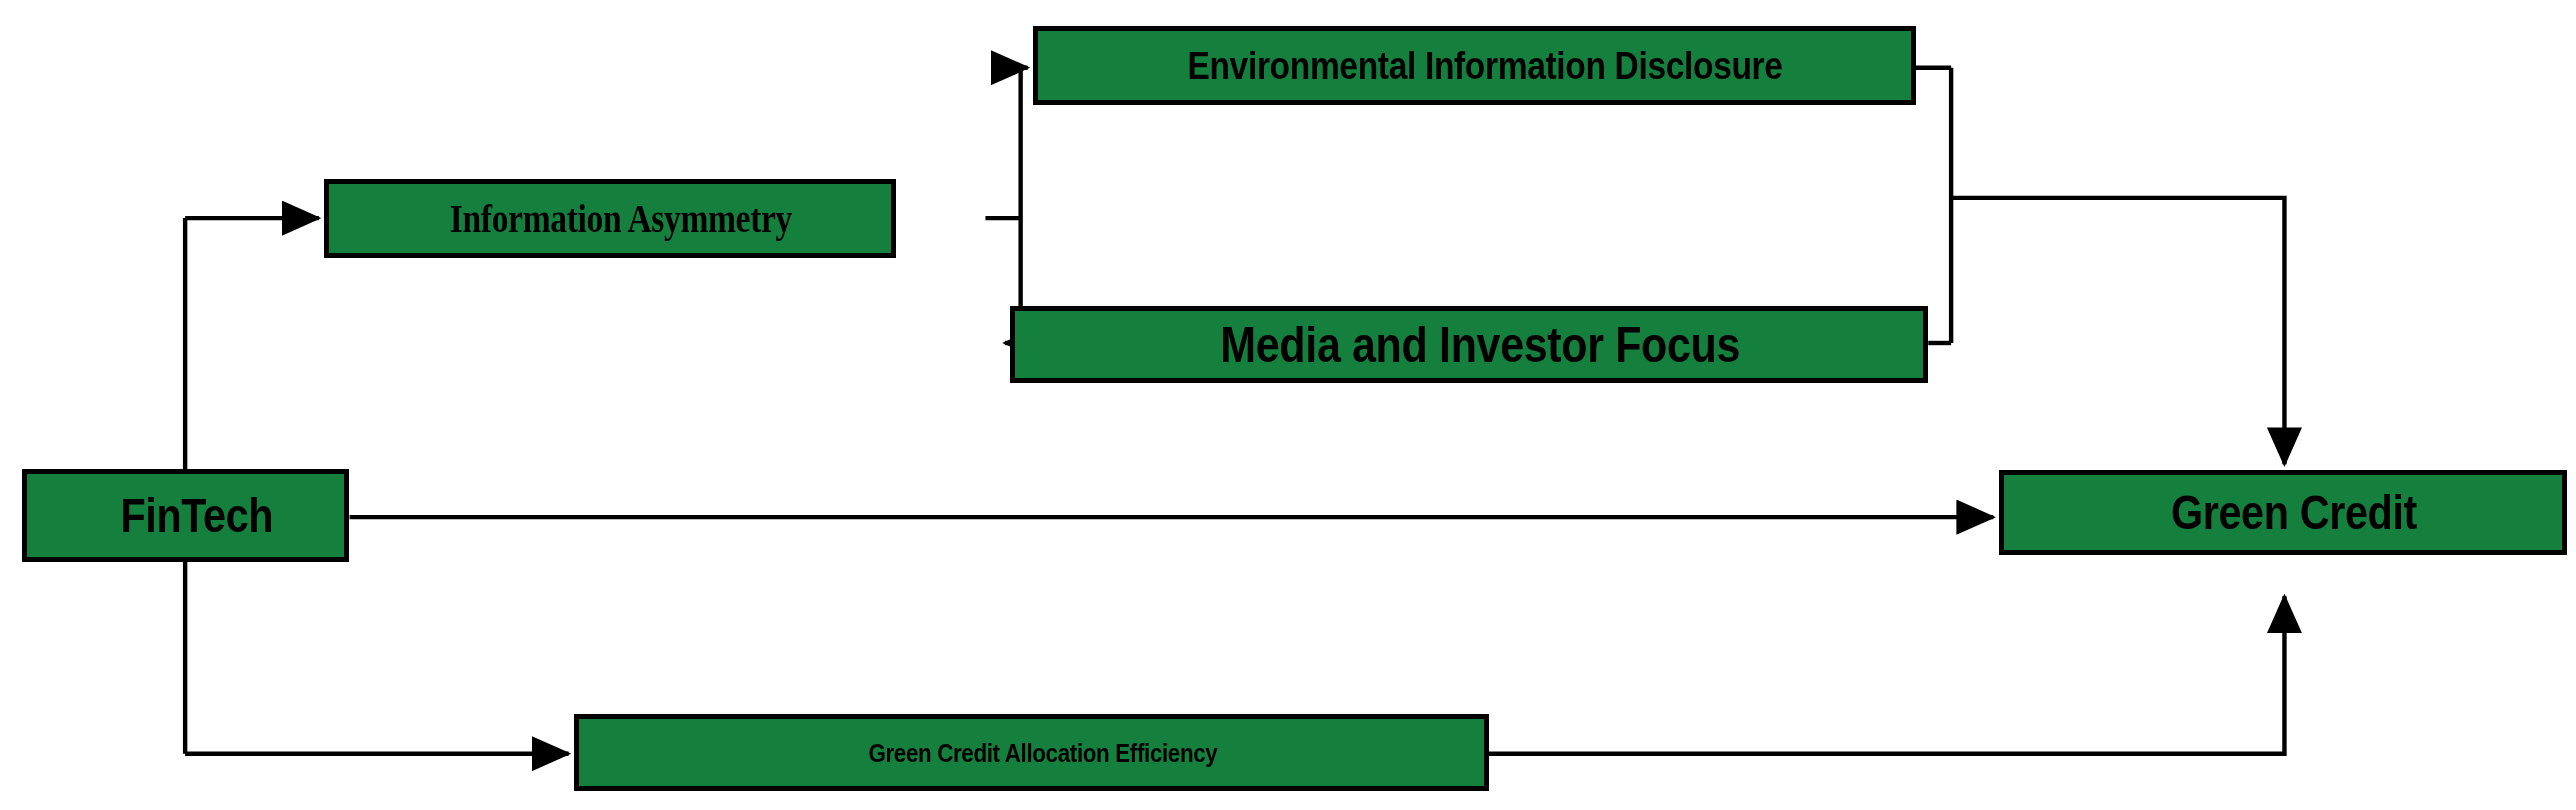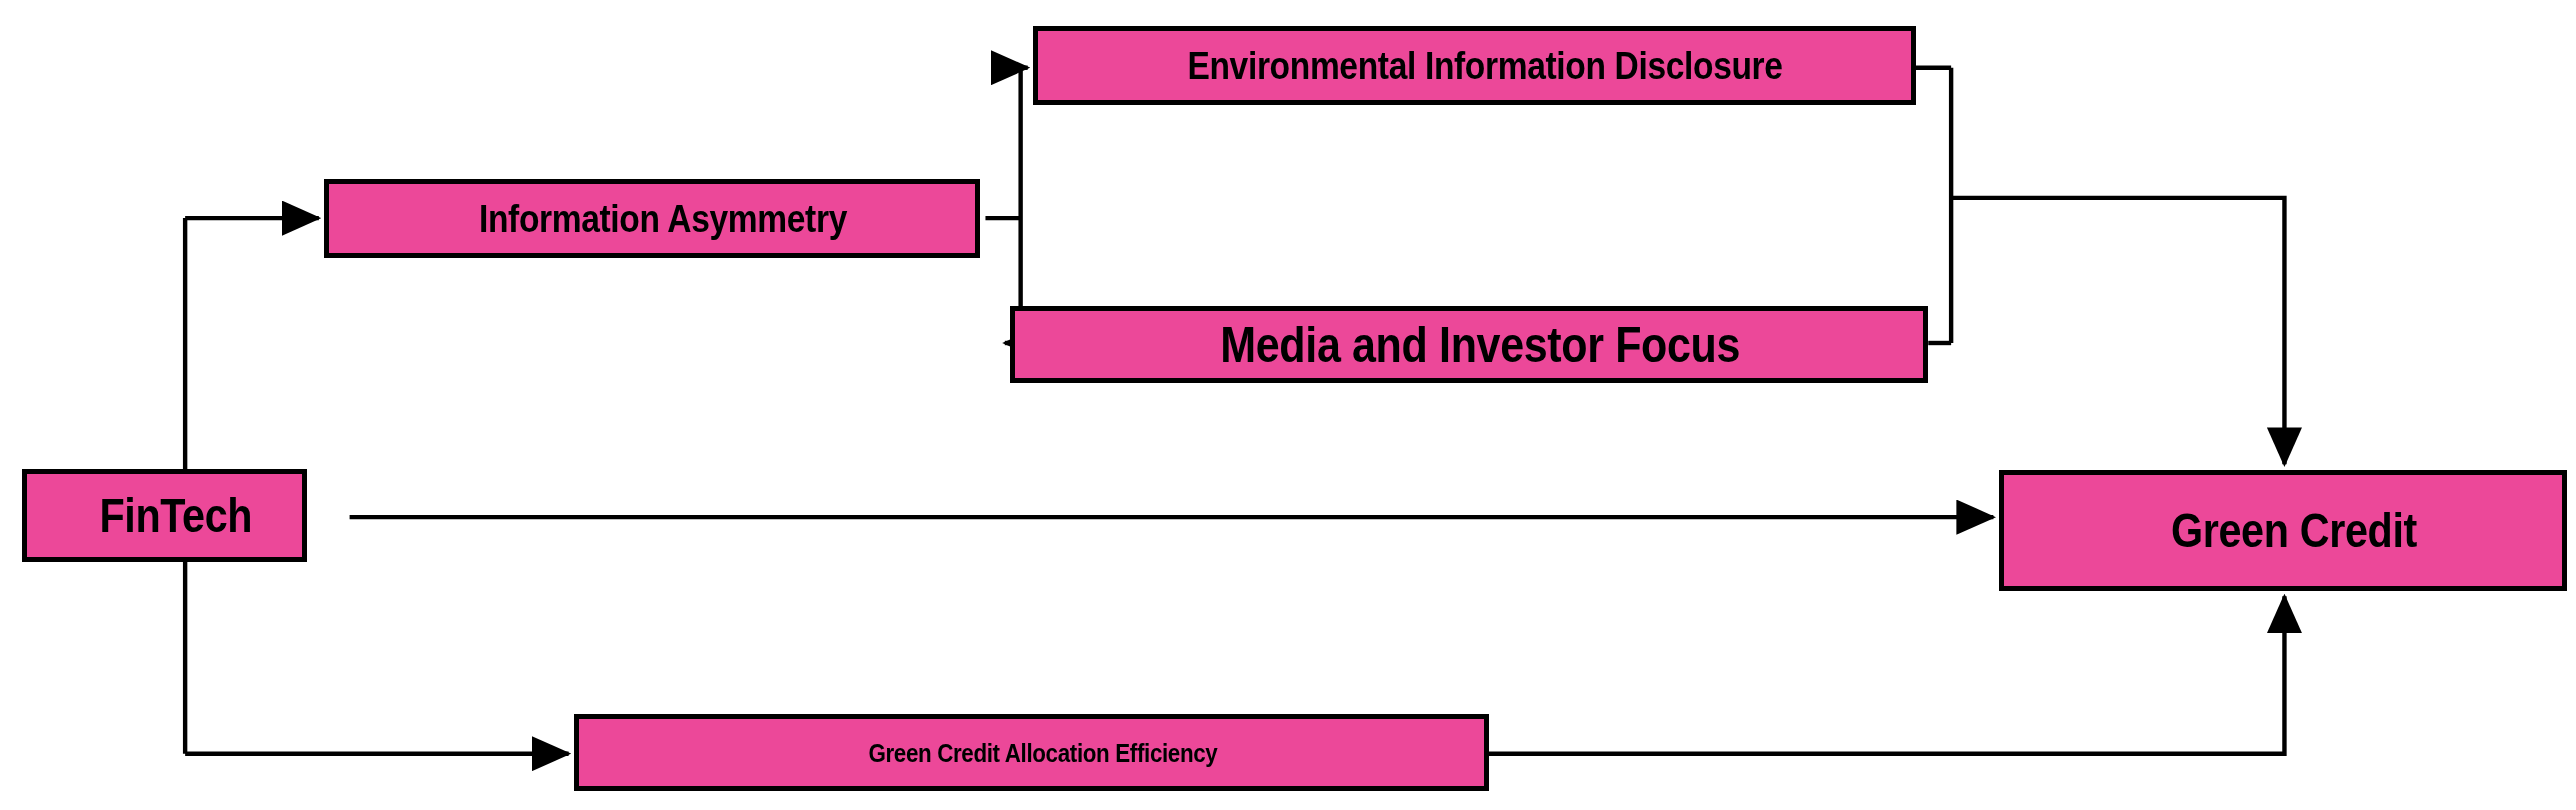--- a/index.html
+++ b/index.html
@@ -20,46 +20,46 @@
   #diagram-svg {
     position: absolute;
     top: 0;
     left: 0;
     width: 2576px;
     height: 810px;
   }
   .node-box {
     position: absolute;
     box-sizing: border-box;
-    background: #ec4899;
+    background: #15803d;
     border: 5.3px solid #000000;
     display: flex;
     align-items: center;
     justify-content: center;
     text-align: center;
     color: #000000;
     font-family: "Liberation Sans", sans-serif;
     font-weight: bold;
     letter-spacing: -0.4px;
     z-index: 5;
     padding-left: 22px;
   }
   .node-label {
     display: block;
     transform: scaleX(0.86);
     white-space: nowrap;
     line-height: 1;
   }
   
-  #node-fintech      { left: 22px;   top: 469px; width: 285px;  height: 93px; font-size: 48px; }
-  #node-infoasym     { left: 324px;  top: 179px; width: 656px;  height: 79px;  font-size: 39px; }
+  #node-fintech      { left: 22px;   top: 469px; width: 327px;  height: 93px; font-size: 48px; }
+  #node-infoasym     { left: 324px;  top: 179px; width: 572px;  height: 79px;  font-size: 39px; font-family: Liberation Serif, serif; }
   #node-envdisc      { left: 1033px; top: 26px;  width: 883px; height: 79px;  font-size: 39px; }
   #node-mediafocus   { left: 1010px; top: 306px; width: 918px; height: 77px;  font-size: 50px; }
   #node-gcae         { left: 574px;  top: 714px; width: 915px; height: 77px;  font-size: 26px; }
-  #node-greencredit  { left: 1999px; top: 470px; width: 568px;  height: 121px; font-size: 48px; justify-content: center; }
+  #node-greencredit  { left: 1999px; top: 470px; width: 568px;  height: 85px; font-size: 48px; justify-content: center; }
 </style>
 </head>
 <body>
 
 <div id="canvas">
 
   <svg id="diagram-svg" viewBox="0 0 2928 921" xmlns="http://www.w3.org/2000/svg">
     <defs>
       <marker id="arrowhead" markerWidth="9" markerHeight="8" refX="8.4" refY="4" orient="auto" markerUnits="strokeWidth">
         <path d="M0,0 L9,4 L0,8 z" fill="#000000"></path>

